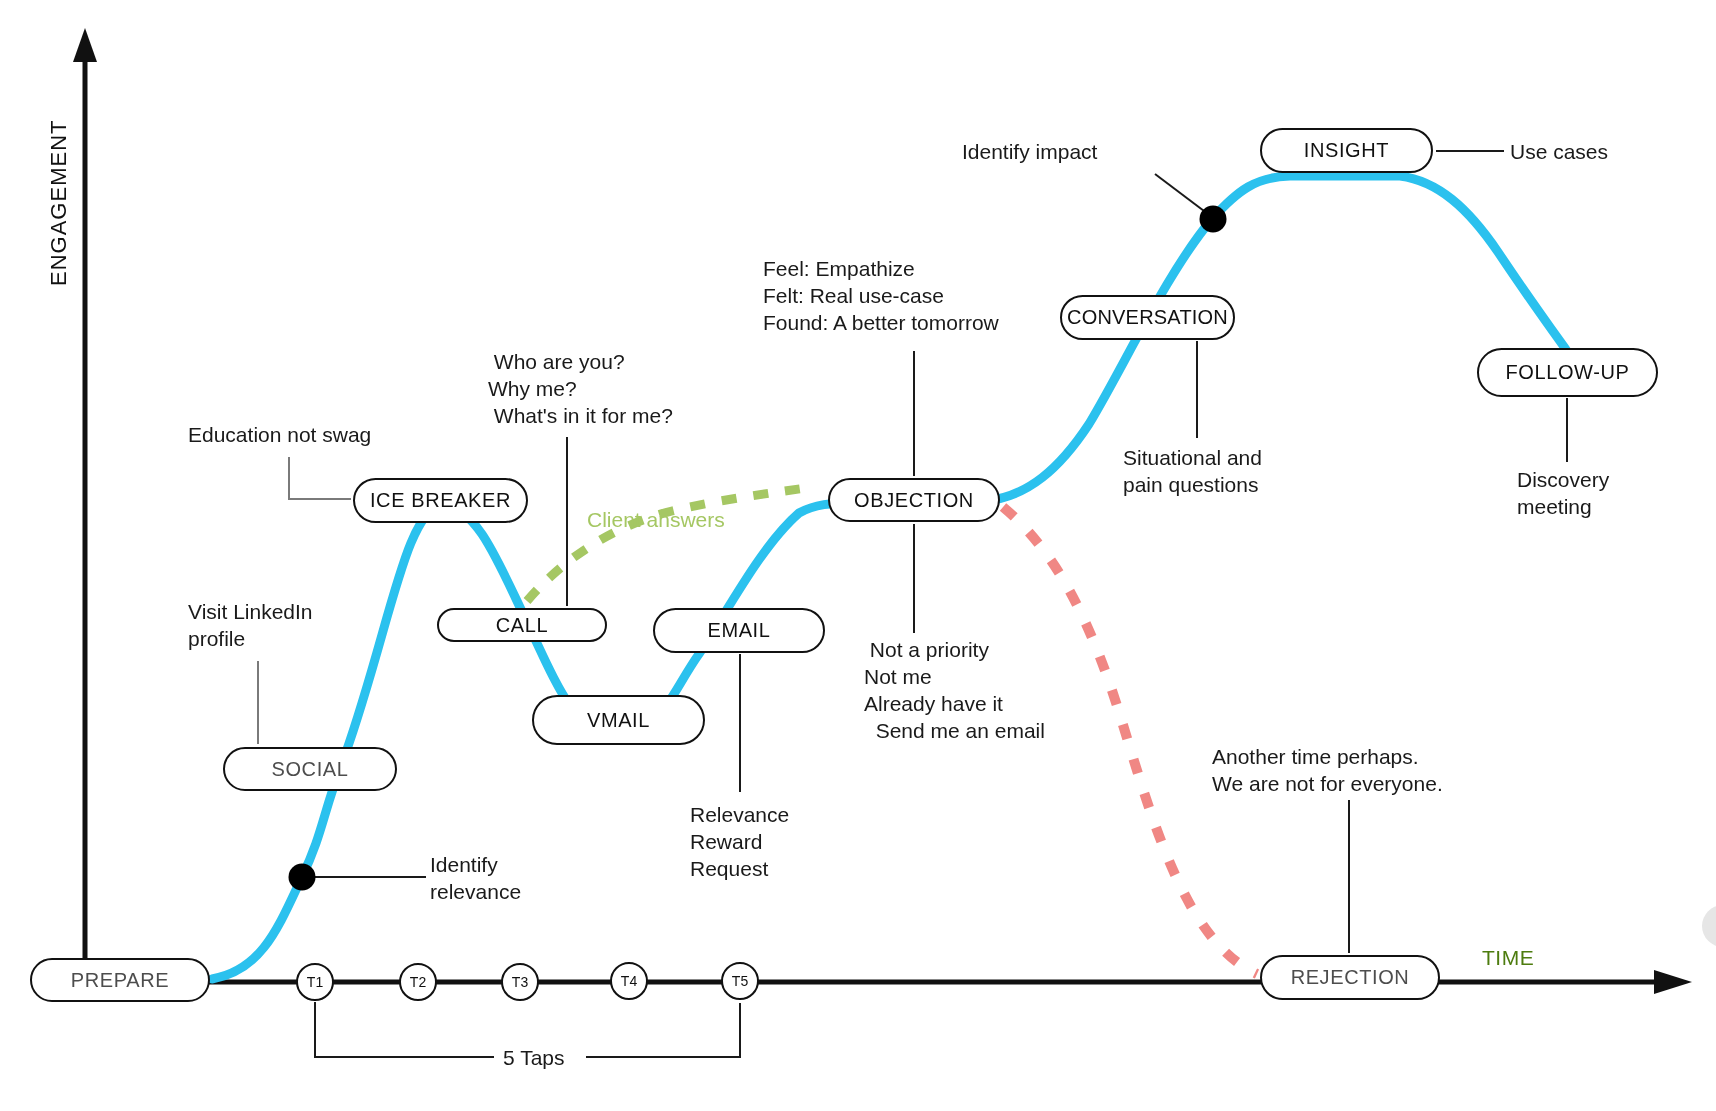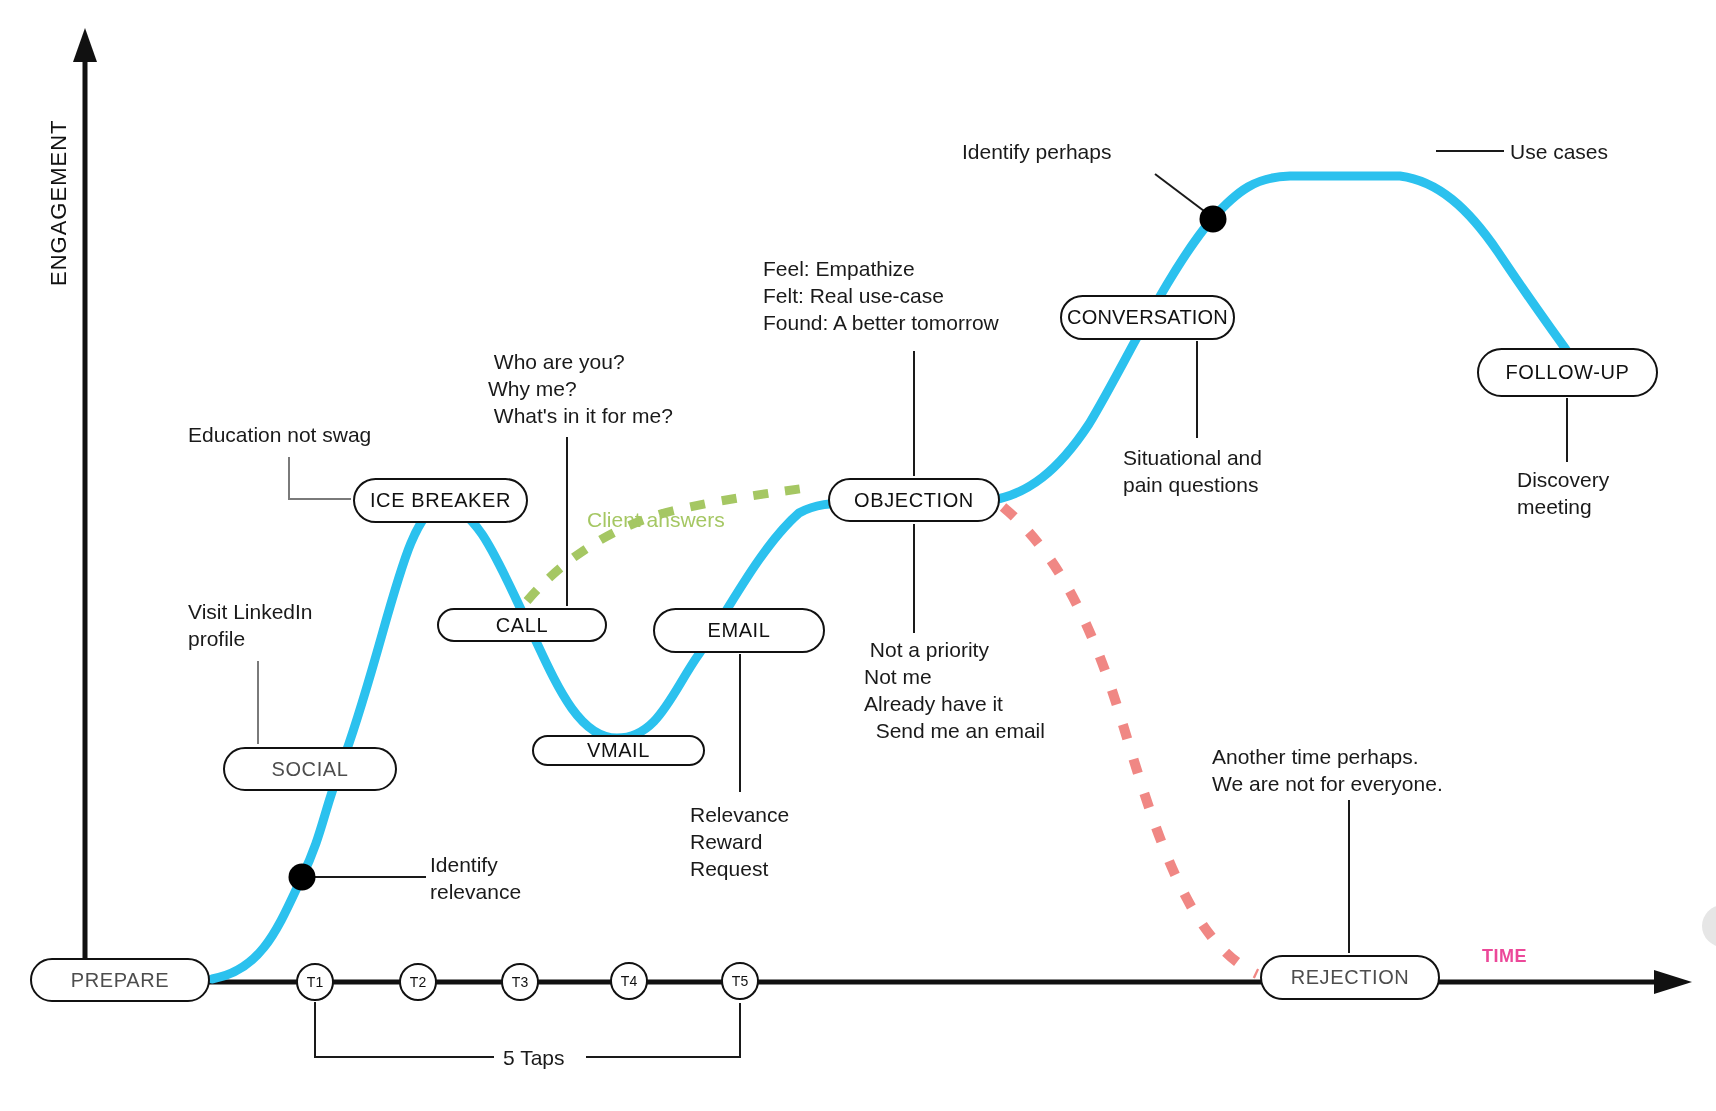--- a/index.html
+++ b/index.html
@@ -64,23 +64,22 @@
     left:46px; top:286px;
     transform:rotate(-90deg);
     transform-origin:0 0;
     font-size:22px; letter-spacing:1px;
     white-space:nowrap;
     color:#111;
   }
   .xlabel {
     position:absolute;
     left:1482px; top:946px;
-    font-size:18px; letter-spacing:0.5px;
-    color:#ec4899;
-    font-weight:bold;
+    font-size:21px; letter-spacing:0.5px;
+    color:#4d7c0f;
   }
 
   .artifact-circle {
     position:absolute;
     left:1702px; top:905px;
     width:42px; height:42px;
     border-radius:50%;
     background:#e6e6e6;
   }
 </style>
@@ -137,24 +136,25 @@
     <path class="conn" d="M 586 1057 L 740 1057 L 740 1003"></path>
 
     <circle class="dot" cx="302" cy="877" r="13.5"></circle>
     <circle class="dot" cx="1213" cy="219" r="13.5"></circle>
   </svg>
 
   <div class="pill muted" style="left:30px;  top:958px; width:180px; height:44px;">PREPARE</div>
   <div class="pill" style="left:353px; top:478px; width:175px; height:45px;">ICE BREAKER</div>
   <div class="pill muted" style="left:223px; top:747px; width:174px; height:44px;">SOCIAL</div>
   <div class="pill" style="left:437px; top:608px; width:170px; height:34px;">CALL</div>
-  <div class="pill" style="left:532px; top:735px; width:173px; height:31px;">VMAIL</div>
+  <div class="pill" style="left:532px; top:695px; width:173px; height:50px;">VMAIL</div>
   <div class="pill" style="left:653px; top:608px; width:172px; height:45px;">EMAIL</div>
   <div class="pill" style="left:828px; top:478px; width:172px; height:44px;">OBJECTION</div>
   <div class="pill" style="left:1060px;top:295px; width:175px; height:45px; letter-spacing:0.2px;">CONVERSATION</div>
+  <div class="pill" style="left:1260px;top:128px; width:173px; height:45px;">INSIGHT</div>
   <div class="pill" style="left:1477px;top:348px; width:181px; height:49px;">FOLLOW-UP</div>
   <div class="pill muted" style="left:1260px;top:955px; width:180px; height:45px;">REJECTION</div>
 
   <div class="tick" style="left:296px; top:963px;">T1</div>
   <div class="tick" style="left:399px; top:963px;">T2</div>
   <div class="tick" style="left:501px; top:963px;">T3</div>
   <div class="tick" style="left:610px; top:962px;">T4</div>
   <div class="tick" style="left:721px; top:962px;">T5</div>
 
   <div class="ylabel">ENGAGEMENT</div>
@@ -169,21 +169,21 @@
 Why me?
  What's in it for me?</div>
   <div class="note green" style="left:587px; top:506px;">Client answers</div>
   <div class="note" style="left:763px;  top:255px;">Feel: Empathize
 Felt: Real use-case
 Found: A better tomorrow</div>
   <div class="note" style="left:864px;  top:636px;"> Not a priority
 Not me
 Already have it
   Send me an email</div>
-  <div class="note" style="left:962px;  top:138px;">Identify perhaps</div>
+  <div class="note" style="left:962px;  top:138px;">Identify impact</div>
   <div class="note" style="left:1510px; top:138px;">Use cases</div>
   <div class="note" style="left:1123px; top:444px;">Situational and
 pain questions</div>
   <div class="note" style="left:1517px; top:466px;">Discovery
 meeting</div>
   <div class="note" style="left:1212px; top:743px;">Another time perhaps.
 We are not for everyone.</div>
   <div class="note" style="left:690px;  top:801px;">Relevance
 Reward
 Request</div>

